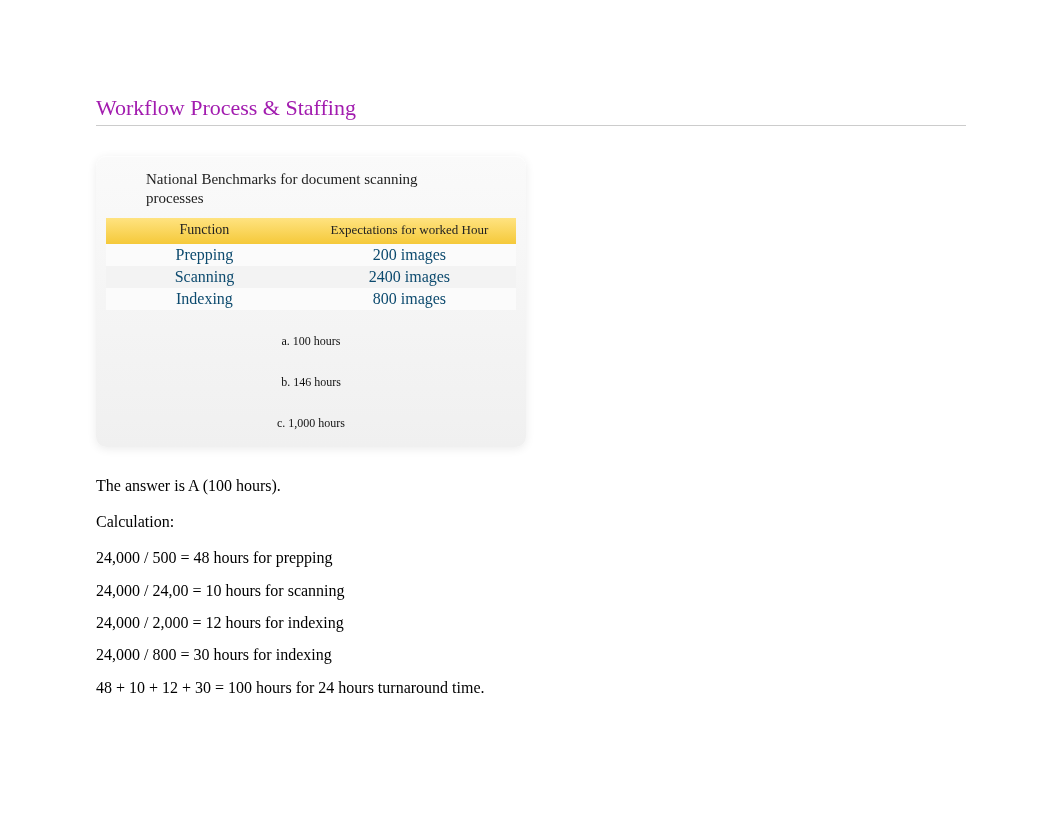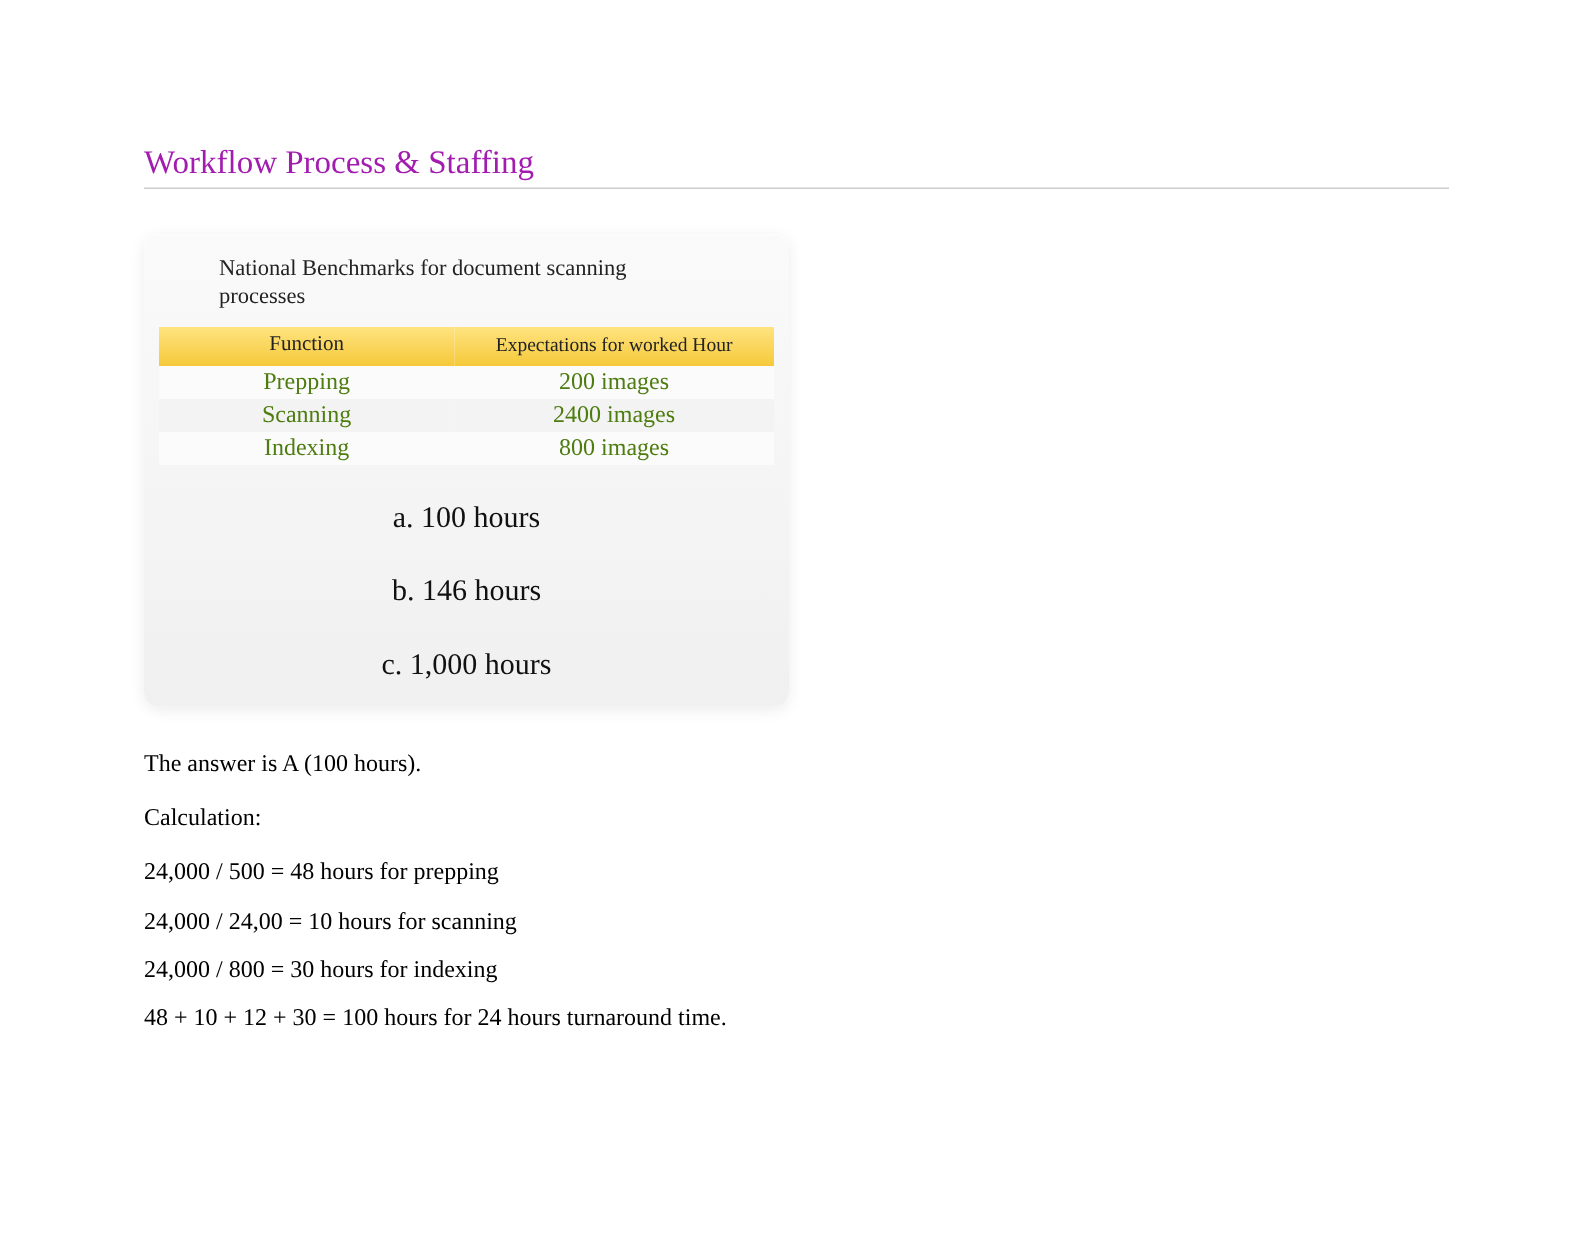--- a/index.html
+++ b/index.html
@@ -57,33 +57,33 @@
       vertical-align: bottom;
       padding-bottom: 6px;
     }
     .benchmarks th.col-exp {
       width: 52%;
       line-height: 1.25;
     }
     .benchmarks td {
       text-align: center;
       font-size: 16px;
-      color: #4d7c0f;
+      color: #0c4a6e;
       padding: 2px 4px;
       background: #fbfbfb;
     }
     .benchmarks tr:nth-child(even) td {
       background: #f3f3f3;
     }
     .options {
       margin-top: 16px;
     }
     .options div {
       text-align: center;
-      font-size: 20px;
+      font-size: 12px;
       color: #111;
       padding: 2px 0;
       margin-top: 22px;
     }
     .body-text {
       font-size: 16px;
       color: #000;
       line-height: 1.4;
     }
     .body-text p {
@@ -128,15 +128,16 @@
     <div>b. 146 hours</div>
     <div>c. 1,000 hours</div>
   </div>
 </div>
 
 <div class="body-text">
   <p>The answer is A (100 hours).</p>
   <p>Calculation:</p>
   <p class="tight">24,000 / 500 = 48 hours for prepping</p>
   <p class="tight">24,000 / 24,00 = 10 hours for scanning</p>
+  <p class="tight">24,000 / 2,000 = 12 hours for indexing</p>
   <p class="tight">24,000 / 800 = 30 hours for indexing</p>
   <p>48 + 10 + 12 + 30 = 100 hours for 24 hours turnaround time.</p>
 </div>
 
 </body></html>

